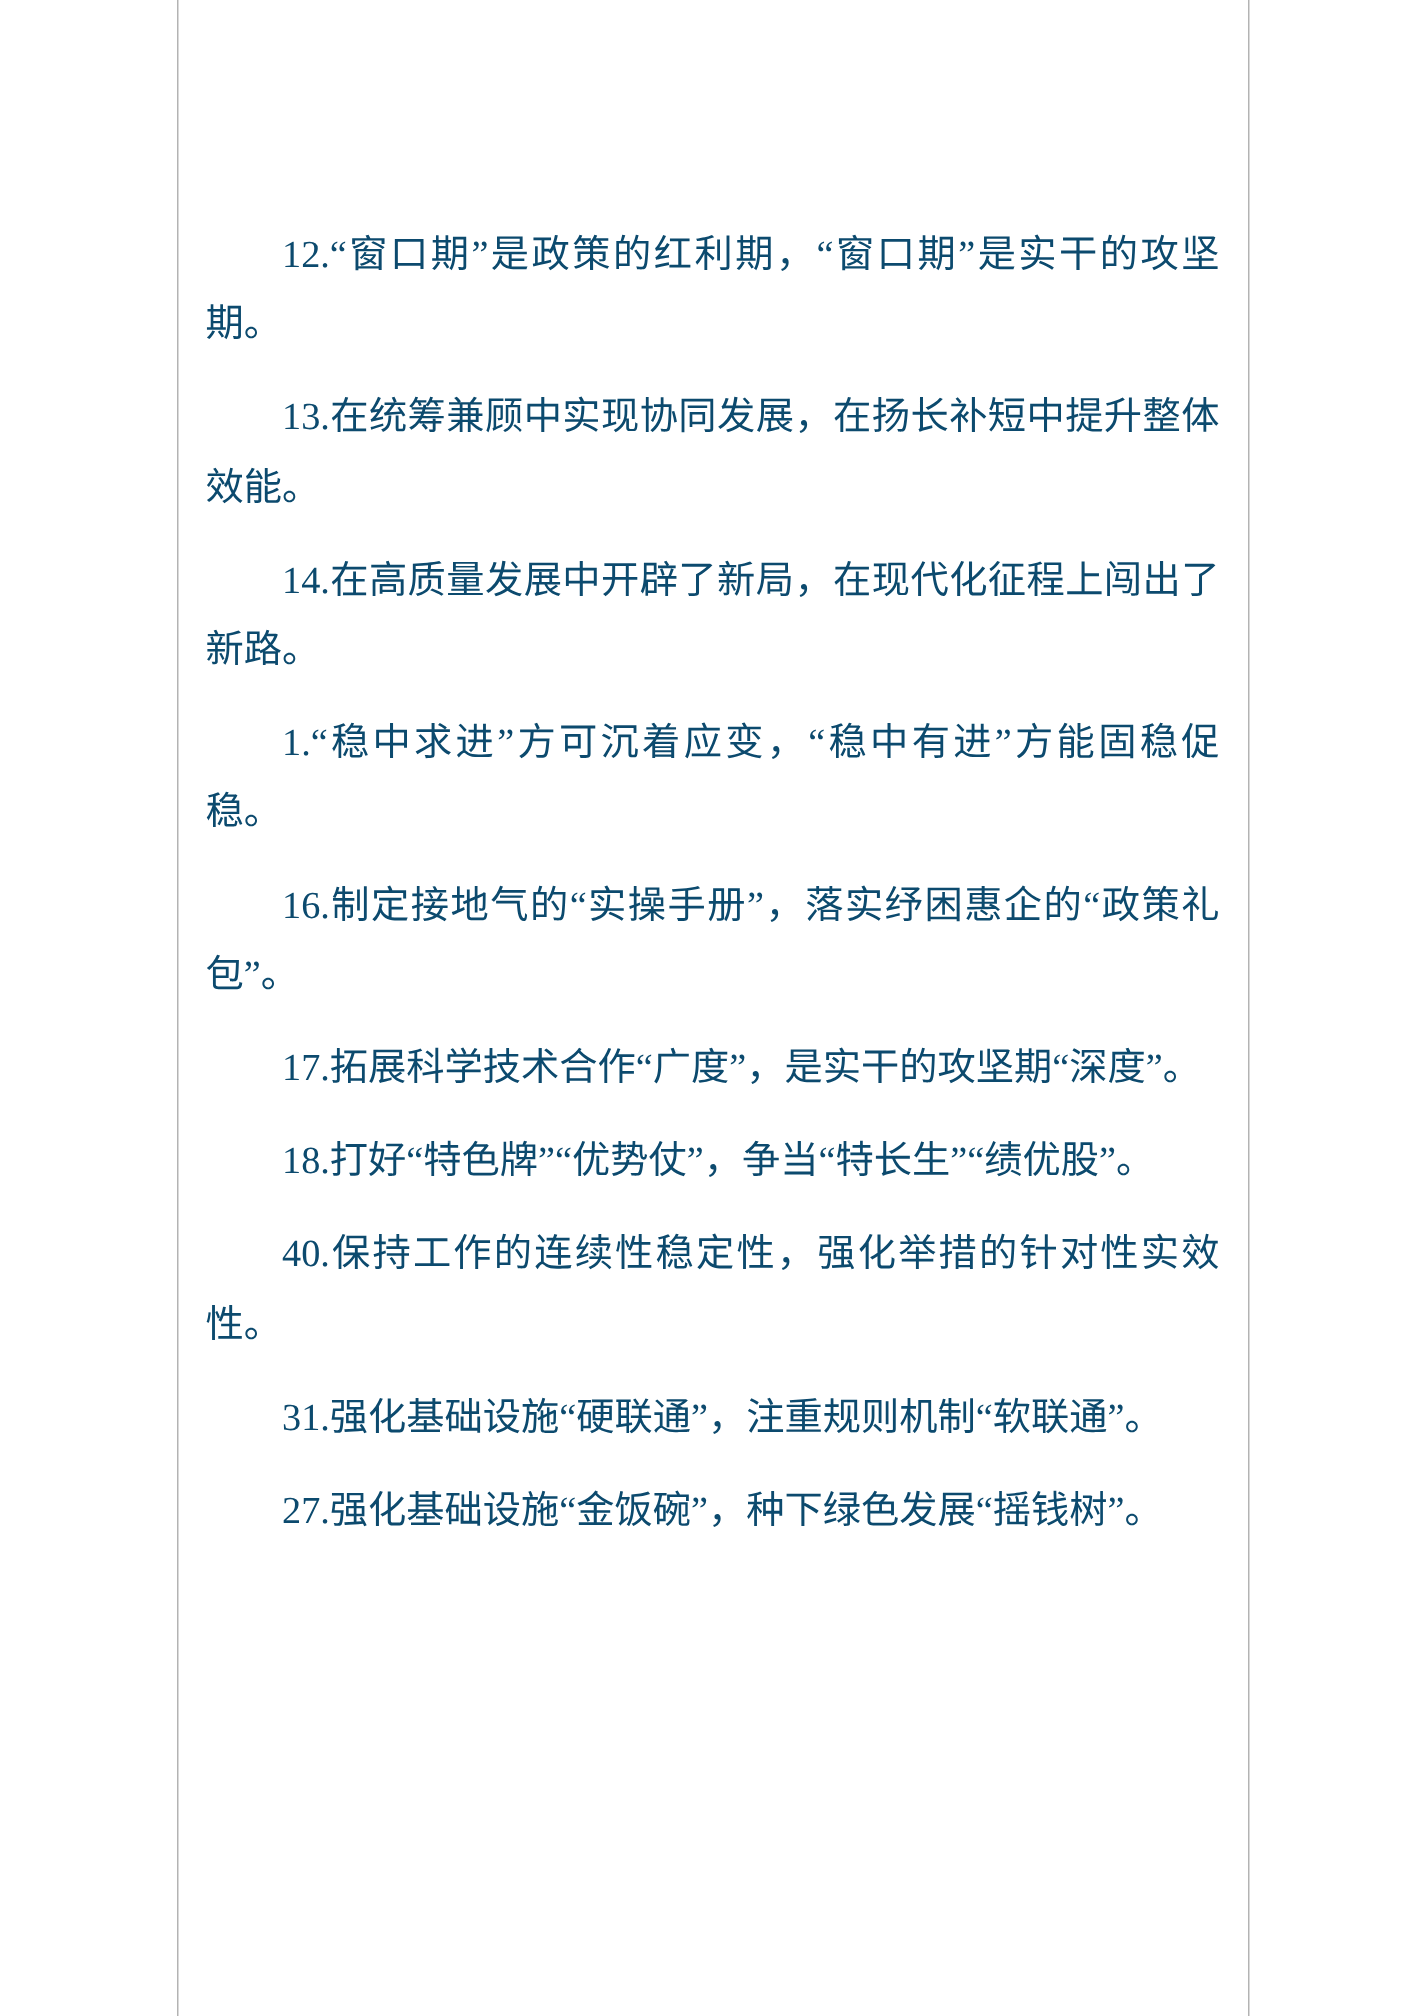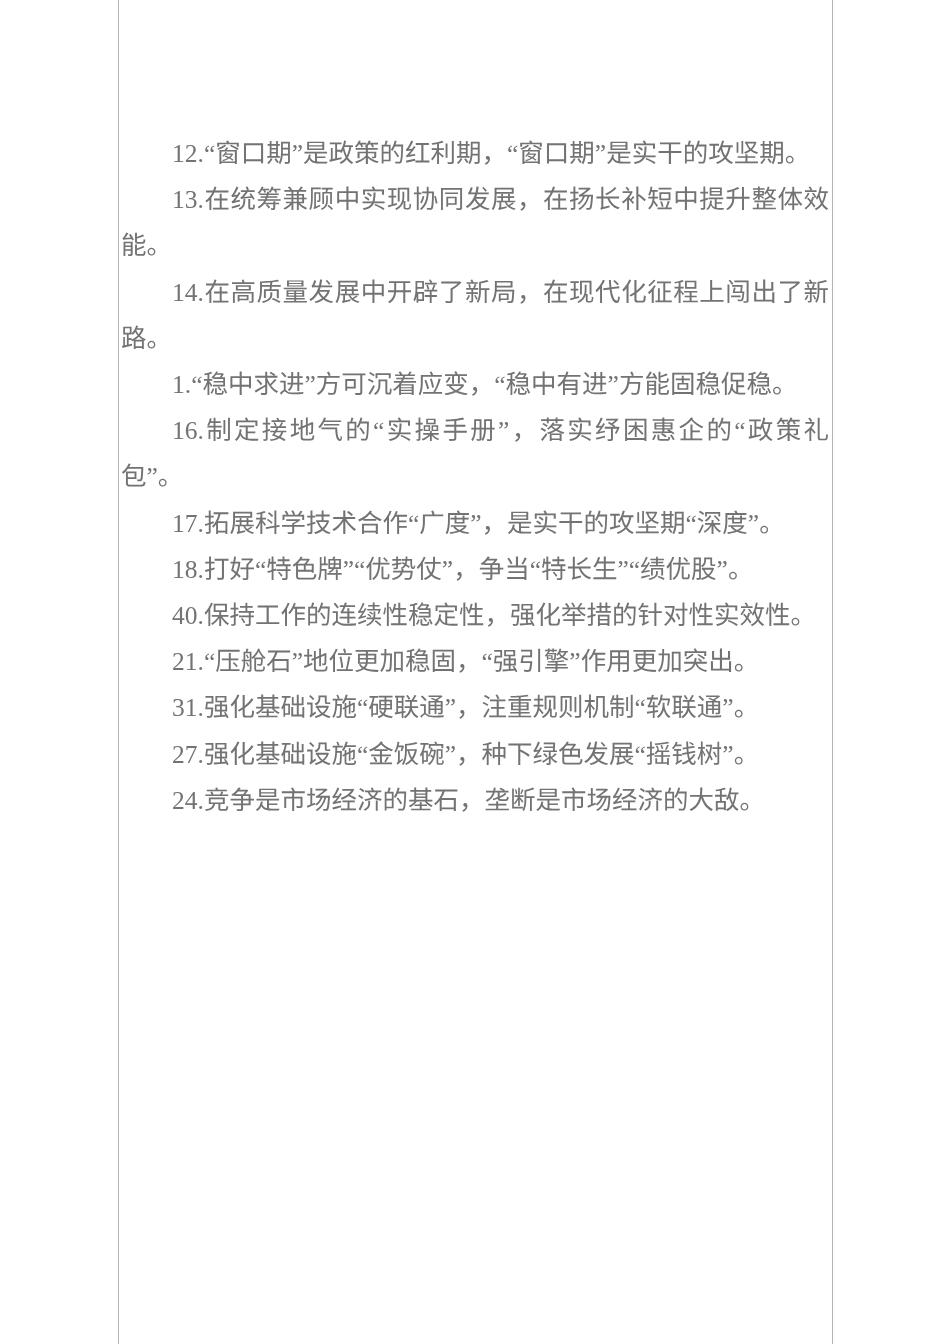--- a/index.html
+++ b/index.html
@@ -30,24 +30,24 @@
   .margin-line.right { left: 832px; }
   .text-area {
     position: absolute;
     left: 119px;
     top: 0;
     width: 713px;
     box-sizing: border-box;
     padding: 131px 3px 0 2px;
   }
   p.para {
-    margin: 0;
+    margin: 16px;
     font-size: 25.5px;
     line-height: 46.2px;
-    color: #737373;
+    color: #0c4a6e;
     text-align: justify;
     text-indent: 51px;
     word-break: normal;
     overflow-wrap: break-word;
   }
   p.para span { white-space: normal; }
 </style>
 </head>
 <body>
 
@@ -57,18 +57,16 @@
 
   <div class="text-area">
     <p class="para"><span>12.</span><span>“窗口期”是政策的红利期，“窗口期”是实干的攻坚期。</span></p>
     <p class="para"><span>13.</span><span>在统筹兼顾中实现协同发展，在扬长补短中提升整体效能。</span></p>
     <p class="para"><span>14.</span><span>在高质量发展中开辟了新局，在现代化征程上闯出了新路。</span></p>
     <p class="para"><span>1.</span><span>“稳中求进”方可沉着应变，“稳中有进”方能固稳促稳。</span></p>
     <p class="para"><span>16.</span><span>制定接地气的“实操手册”，落实纾困惠企的“政策礼包”。</span></p>
     <p class="para"><span>17.</span><span>拓展科学技术合作“广度”，是实干的攻坚期“深度”。</span></p>
     <p class="para"><span>18.</span><span>打好“特色牌”“优势仗”，争当“特长生”“绩优股”。</span></p>
     <p class="para"><span>40.</span><span>保持工作的连续性稳定性，强化举措的针对性实效性。</span></p>
-    <p class="para"><span>21.</span><span>“压舱石”地位更加稳固，“强引擎”作用更加突出。</span></p>
     <p class="para"><span>31.</span><span>强化基础设施“硬联通”，注重规则机制“软联通”。</span></p>
     <p class="para"><span>27.</span><span>强化基础设施“金饭碗”，种下绿色发展“摇钱树”。</span></p>
-    <p class="para"><span>24.</span><span>竞争是市场经济的基石，垄断是市场经济的大敌。</span></p>
   </div>
 </div>
 
 </body></html>

